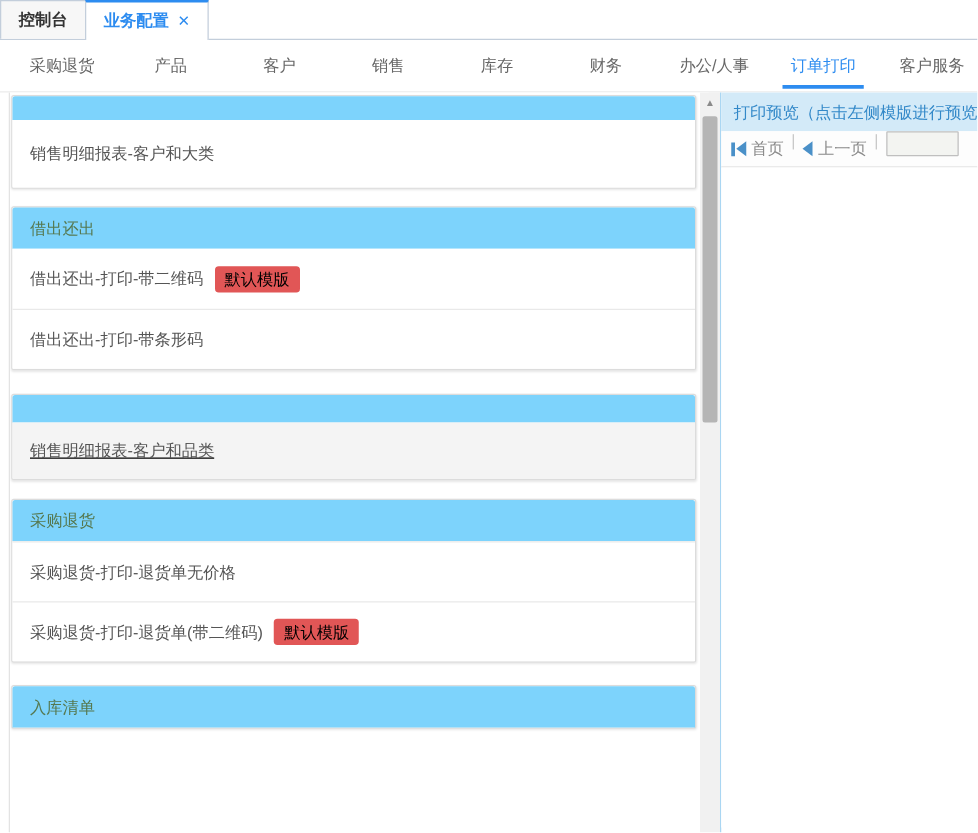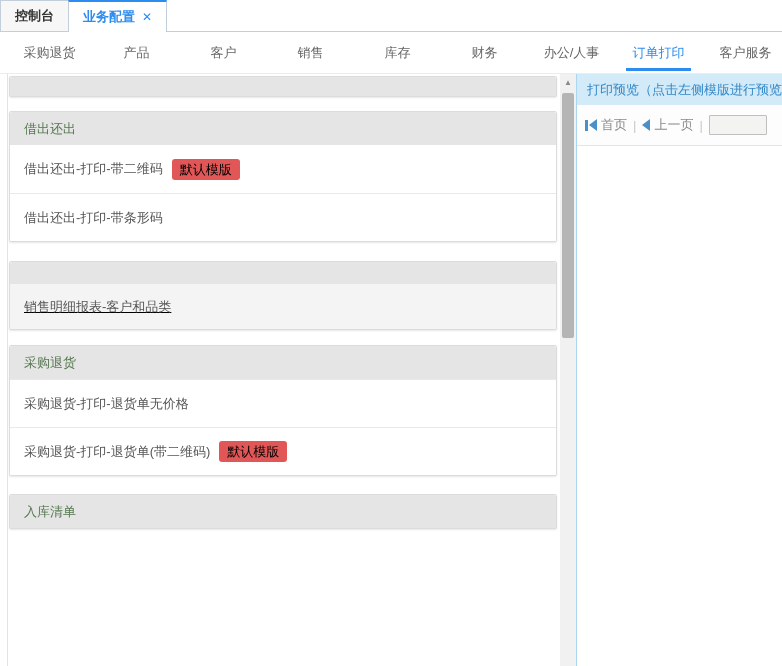--- a/index.html
+++ b/index.html
@@ -27,21 +27,21 @@
   .main { position:relative; height:592px; }
 
   .left-pane { position:absolute; left:0; top:0; width:560px; height:592px; overflow:hidden;
                border-left:1px solid #e3e3e3; margin-left:7px; padding:2px 0 0 0; background:#fff; }
   .group { margin:0 10px 0 1px; border:1px solid #dcdcdc; border-radius:2px; background:#fff;
            box-shadow:0 1px 2px rgba(0,0,0,0.10); }
   .group + .group { margin-top:14px; }
   .gap19 { margin-top:19px !important;text-decoration:underline; }
   .gap15 { margin-top:15px !important; }
   .gap18 { margin-top:18px !important; }
-  .group-header { background:#e5e5e5; color:#55784f; font-size:13px; height:33px;
+  .group-header { background:#7dd3fc; color:#55784f; font-size:13px; height:33px;
                   display:flex; align-items:center; padding:0 14px; border-radius:2px 2px 0 0; }
   .band-sm { height:19px; }
   .band-md { height:22px; }
   .row { min-height:48px; display:flex; align-items:center; padding:0 14px; font-size:13px;
          color:#555; background:#fff; border-top:1px solid #e9e9e9; position:relative; cursor:pointer; }
   .row.tall { min-height:54px; }
   .row.md { min-height:45px; }
   .row.first { border-top:none; }
   .row.alt { background:#f4f4f4; }
   .badge { margin-left:9px; background:#e15656; color:#000000; font-size:13px;
@@ -59,21 +59,21 @@
   .scroll-arrow { height:17px; display:flex; align-items:center; justify-content:center;
                   color:#8a8a8a; font-size:8px; cursor:pointer; }
   .scroll-thumb { position:absolute; left:2px; top:19px; width:12px; height:245px;
                   background:#b5b5b5; border-radius:2px; cursor:pointer; }
 
   
   .right-pane { position:absolute; left:576px; top:0; width:206px; height:592px;
                 border-left:1px solid #aad6f2; background:#fff; }
   .preview-header { height:31px; background:#d3eaf8; color:#3288c8; font-size:13px;
                     display:flex; align-items:center; padding:0 10px; white-space:nowrap; overflow:hidden; }
-  .preview-toolbar { height:41px; display:flex; align-items:center; padding:0 8px; gap:6px;
+  .preview-toolbar { height:29px; display:flex; padding:0 8px; gap:6px;
                      border-bottom:1px solid #e4e4e4; background:#fdfdfd; font-size:13px; color:#8a8a8a; }
   .pager-btn { display:flex; align-items:center; gap:4px; cursor:pointer; white-space:nowrap; }
   .icon-first { display:flex; align-items:center; }
   .icon-first .bar { width:3px; height:11px; background:#4a90c8; margin-right:1px; }
   .tri-left { width:0; height:0; border-top:6px solid transparent; border-bottom:6px solid transparent;
               border-right:8px solid #4a90c8; }
   .sep { color:#c9c9c9; }
   .page-input { width:58px; height:20px; border:1px solid #bfbfbf; background:#f3f4f1;
                 border-radius:1px; font-size:12px; padding:0 4px; font-family:inherit; }
 </style>
@@ -119,20 +119,23 @@
       <span>客户服务</span>
     </div>
 </div>
 
 <div class="main">
 
   <div class="left-pane">
 
     <div class="group">
       <div class="group-header band-sm"></div>
+      <div class="row tall first">
+        <span>销售明细报表-客户和大类</span>
+      </div>
     </div>
 
     <div class="group">
       <div class="group-header">
         <span>借出还出</span>
       </div>
       <div class="row first">
         <span>借出还出-打印-带二维码</span>
         <span class="badge">默认模版</span>
       </div>

